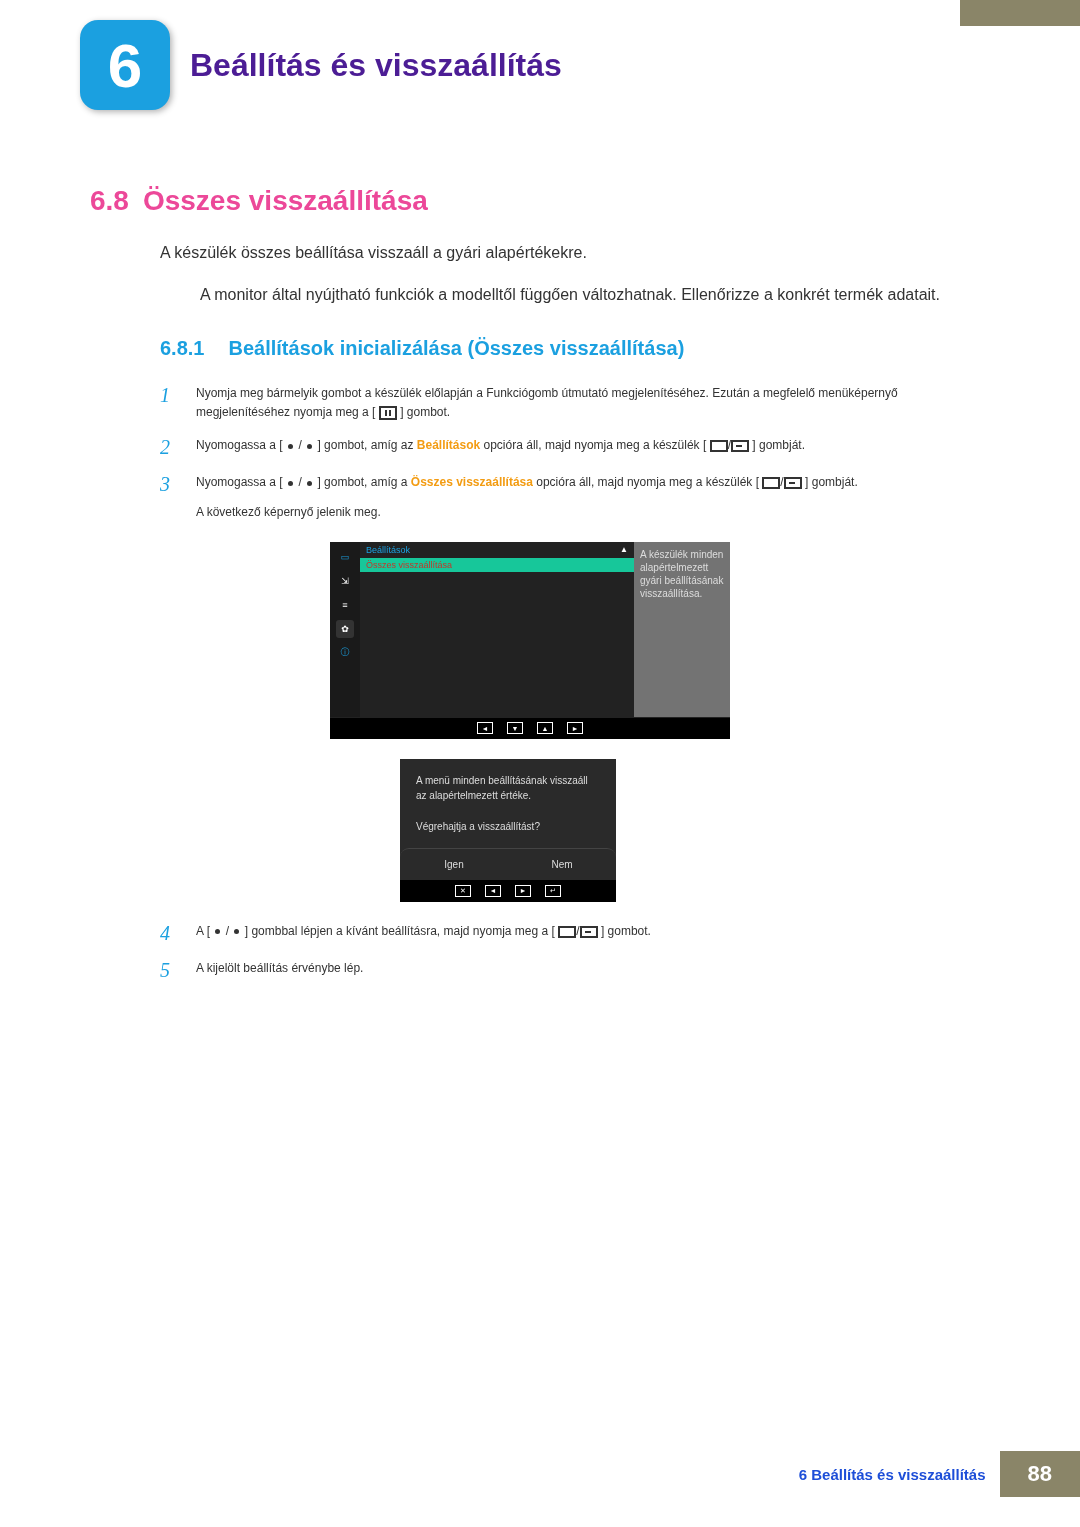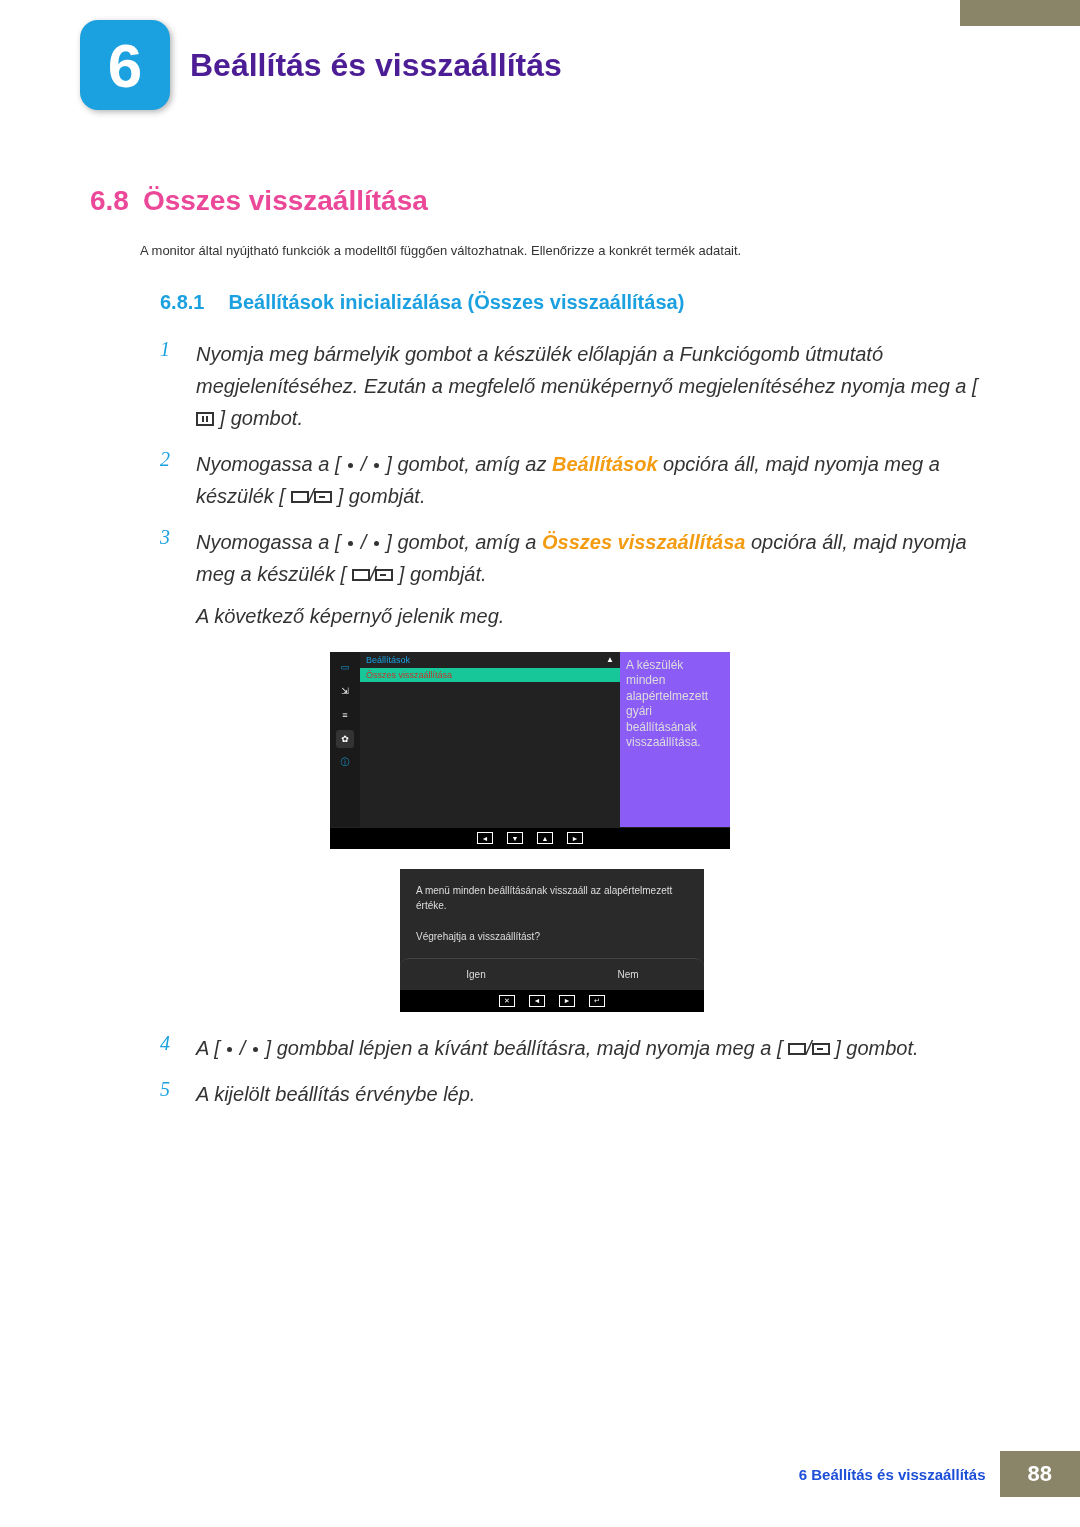--- a/index.html
+++ b/index.html
@@ -58,23 +58,23 @@
     margin-bottom: 24px;
   }
   .section-num { margin-right: 14px; }
   .body-text {
     font-size: 16px;
     line-height: 1.5;
     margin-bottom: 18px;
     margin-left: 70px;
   }
   .note-text {
-    font-size: 13px;
+    font-size: 16px;
     line-height: 1.5;
-    margin-left: 50px;
+    margin-left: 110px;
     margin-right: 40px;
     margin-bottom: 30px;
   }
   .subsection-heading {
     color: #1ba0e0;
     font-size: 20px;
     font-weight: bold;
     margin-left: 70px;
     margin-bottom: 24px;
   }
@@ -86,24 +86,23 @@
     margin-bottom: 14px;
   }
   .step-num {
     color: #1ba0e0;
     font-style: italic;
     font-size: 20px;
     font-family: Georgia, serif;
     min-width: 18px;
   }
   .step-text {
-    font-size: 20px;
+    font-size: 12px;
     line-height: 1.6;
     flex: 1;
-    font-style: italic;
   }
   .kw-orange { color: #f39c12; font-weight: bold; }
   .icon-inline {
     display: inline-block;
     vertical-align: middle;
   }
   .icon-menu-box {
     width: 18px; height: 14px;
     border: 2px solid #333;
     position: relative;
@@ -158,45 +157,45 @@
     padding: 3px 6px;
     font-size: 9px;
   }
   .osd1-selected {
     background:#17c79a;
     color:#c0392b;
     padding: 2px 6px;
     font-size: 9px;
   }
   .osd1-right {
-    width:110px;
-    background:#8b5cf6;
+    width:96px;
+    background:#737373;
     padding:6px;
-    font-size:12px;
+    font-size:10px;
     line-height:1.3;
     color:#ddd;
   }
   .osd1-nav {
     background:#000;
     height:22px;
     display:flex;
     justify-content:center;
     align-items:center;
     gap:14px;
     border-top:1px solid #222;
   }
   .nav-btn {
     width:16px;height:12px;border:1px solid #fff;
     display:flex;align-items:center;justify-content:center;
     font-size:7px;color:#fff;
   }
 
   .osd2 {
     margin-top: 20px;
-    width: 304px;
+    width: 216px;
     margin-left: 70px;
     background:#2a2a2a;
     color:#ddd;
     font-size:10px;
   }
   .osd2-body {
     padding:14px 16px;
     line-height:1.5;
   }
   .osd2-q { margin-top:16px; }
@@ -242,20 +241,21 @@
 <div class="header">
   <div class="chapter-badge">6</div>
   <div class="chapter-title">Beállítás és visszaállítás</div>
 </div>
 
 <div class="section">
   <div class="section-heading">
     <span class="section-num">6.8</span><span>Összes visszaállítása</span>
   </div>
 
+  <p class="body-text">A készülék összes beállítása visszaáll a gyári alapértékekre.</p>
   <p class="note-text">A monitor által nyújtható funkciók a modelltől függően változhatnak. Ellenőrizze a konkrét termék adatait.</p>
 
   <div class="subsection-heading">
     <span class="sub-num">6.8.1</span><span>Beállítások inicializálása (Összes visszaállítása)</span>
   </div>
 
   <div class="step-list">
     <div class="step">
       <div class="step-num">1</div>
       <div class="step-text">

